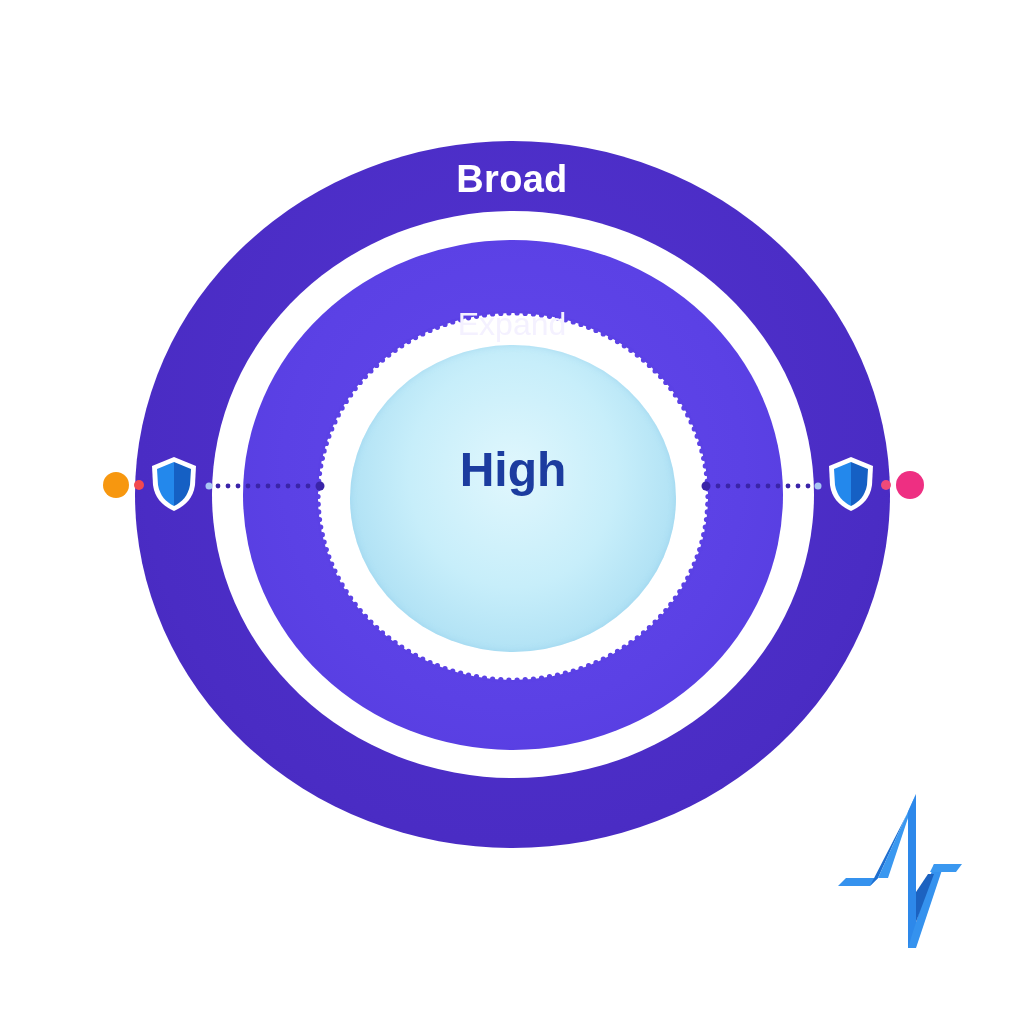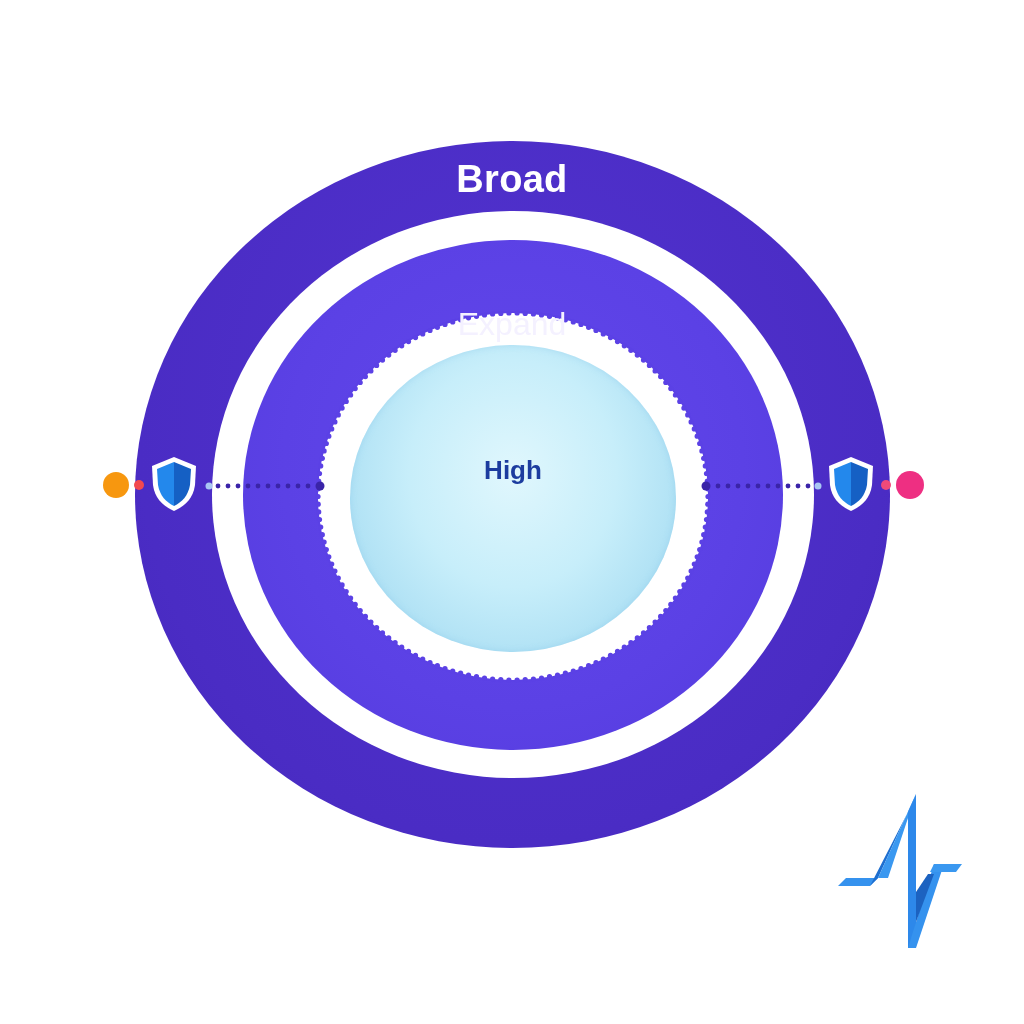--- a/index.html
+++ b/index.html
@@ -36,21 +36,21 @@
     box-shadow: inset 0 0 6px rgba(120,190,230,0.35);
   }
   .label {
     position: absolute; left: 0; width: 1024px; text-align: center;
     font-weight: bold; color: #ffffff;
   }
   #label-broad { top: 158px; font-size: 38px; letter-spacing: 0.3px; }
   #label-expand { top: 266px; font-size: 32px; font-weight: normal; color: #f4f1ff; margin-top: 40px; }
   #label-core {
     position: absolute; left: 350px; top: 446px; width: 326px; text-align: center;
-    color: #1c3c9f; font-weight: bold; font-size: 26px; line-height: 48px;
+    color: #1c3c9f; font-weight: bold; font-size: 48px; line-height: 48px;
   }
   .icon { position: absolute; }
   #dot-left-orange { left: 103px; top: 472px; width: 26px; height: 26px; border-radius: 50%; background: #f7970f; }
   #dot-left-red { left: 134px; top: 480px; width: 10px; height: 10px; border-radius: 50%; background: #f2494e; }
   #dot-right-pink { left: 896px; top: 471px; width: 28px; height: 28px; border-radius: 50%; background: #ee2f82; }
   #dot-right-red { left: 881px; top: 480px; width: 10px; height: 10px; border-radius: 50%; background: #f04a7a; }
   #shield-left { left: 149px; top: 455px; width: 50px; height: 58px; }
   #shield-right { left: 826px; top: 455px; width: 50px; height: 58px; }
   #logo { left: 834px; top: 782px; width: 130px; height: 172px; }
   #connector-left, #connector-right { position: absolute; top: 480px; height: 12px; }

